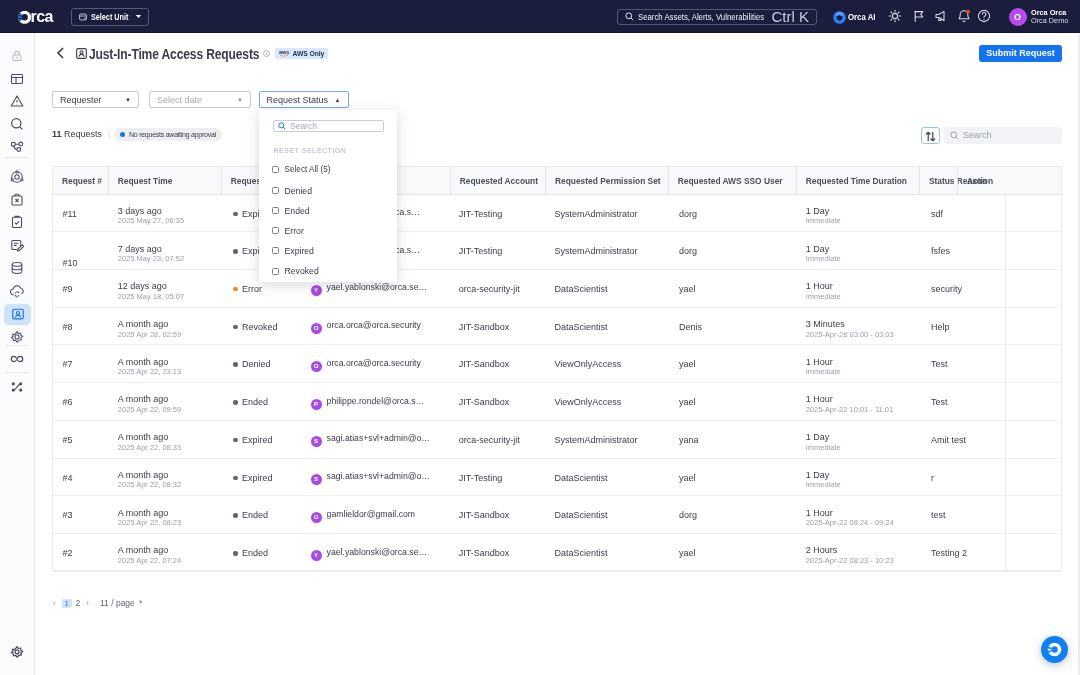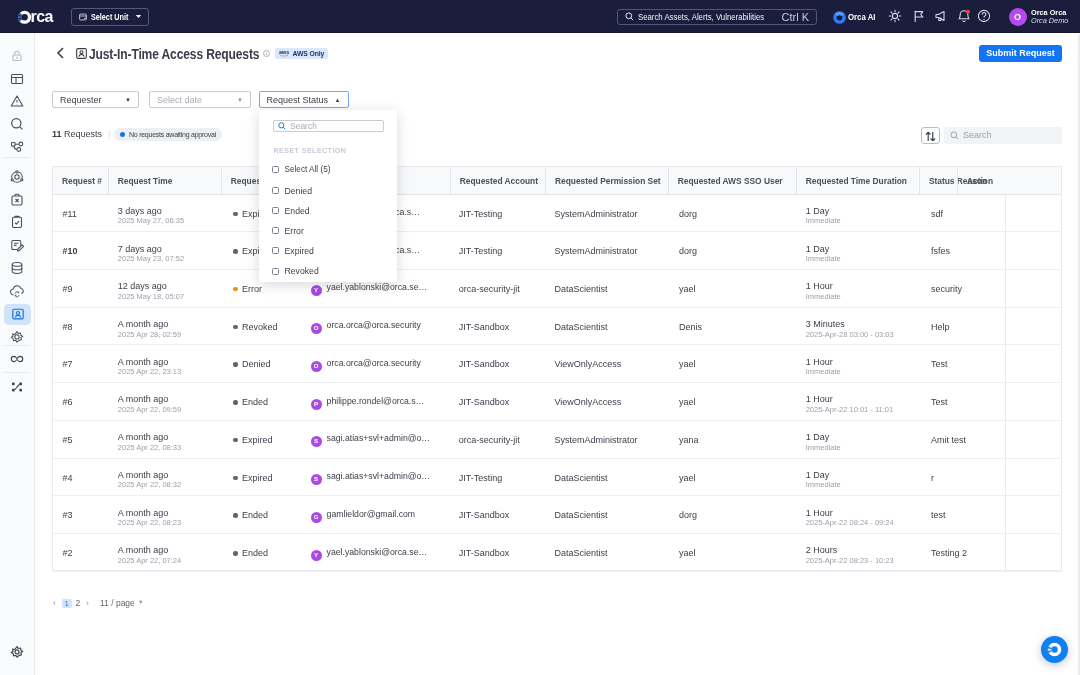--- a/index.html
+++ b/index.html
@@ -8,21 +8,21 @@
 .abs { position:absolute; }
 
 
 #topbar { position:absolute; left:0; top:0; width:1080px; height:33px; background:#1a1e3c; border-bottom:1px solid #13172e; }
 #logo { position:absolute; left:17px; top:6px; color:#fff; font-weight:bold; font-size:19px; letter-spacing:-0.5px; }
 #selunit { position:absolute; left:71px; top:7.5px; width:78px; height:18.5px; border:1px solid #535a78; border-radius:3px; color:#fff; font-size:8.5px; font-weight:bold; display:flex; align-items:center; }
 #topsearch { position:absolute; left:617px; top:8.5px; width:200px; height:16px; border:1px solid #50587a; border-radius:3px; color:#f0f2fa; font-size:9.5px; display:flex; align-items:center; }
 .ticon { position:absolute; top:9px; width:15px; height:15px; }
 #tavatar { position:absolute; left:1008.5px; top:7.5px; width:18px; height:18px; border-radius:50%; background:#b44af0; color:#fff; font-size:9px; font-weight:bold; text-align:center; line-height:18px; }
 #tname { position:absolute; left:1031px; top:9px; color:#fff; font-size:7.3px; font-weight:bold; line-height:7.5px; }
-#tname span { font-weight:normal; color:#d8dbe8;font-style:italic; }
+#tname span { font-weight:normal; color:#d8dbe8; }
 
 
 #sidebar { position:absolute; left:0; top:33px; width:35px; height:642px; background:#fafbfc; border-right:1px solid #e9eaee; }
 .sic { position:absolute; left:10px; width:14px; height:14px; }
 .sdiv { position:absolute; left:5px; width:24px; height:1px; background:#e7e8ec; }
 #sihl { position:absolute; left:4px; top:270.6px; width:27px; height:21px; background:#cfe3fa; border-radius:5px; }
 
 
 .h1t { position:absolute; left:89px; top:45px; font-size:15.5px; font-weight:bold; color:#3b3e48; letter-spacing:-0.2px; transform:scaleX(0.78); transform-origin:0 0; white-space:nowrap; }
 #awsbadge { position:absolute; left:275px; top:47.5px; height:11.5px; background:#d9e8fc; border-radius:2px; display:flex; align-items:center; padding:0 3.5px; font-size:6.8px; font-weight:bold; color:#1c2f55; letter-spacing:-0.1px; }
@@ -92,21 +92,21 @@
       </svg>
   </div>
   <div id="topsearch">
     <svg width="9" height="9" viewBox="0 0 10 10" style="margin:0 4px 0 7px">
         <g fill="none" stroke="#e8eaf4" stroke-width="1.1">
           <circle cx="4.2" cy="4.2" r="3.2"></circle>
           <path d="M6.6 6.6L9 9"></path>
         </g>
       </svg>
     <span style="transform:scaleX(0.82);transform-origin:0 50%;white-space:nowrap;">Search Assets, Alerts, Vulnerabilities</span>
-    <span style="position:absolute;right:7px;color:#c6cbdf;font-size:11px;">Ctrl K</span>
+    <span style="position:absolute;right:7px;color:#c6cbdf;font-size:15px;">Ctrl K</span>
   </div>
   <div class="ticon" style="left:833px;top:10px;width:13px;height:13px;">
     <svg width="13" height="13" viewBox="0 0 13 13">
         <circle cx="6.5" cy="6.5" r="4.6" fill="none" stroke="#2f7df6" stroke-width="3.4"></circle>
         <path d="M3.2 4 A4.6 4.6 0 0 1 9.8 4" fill="none" stroke="#5e98f7" stroke-width="3.4"></path>
       </svg>
   </div>
   <div style="position:absolute;left:848px;top:11px;color:#fff;font-size:9.5px;font-weight:bold;transform:scaleX(0.82);transform-origin:0 0;white-space:nowrap;">Orca AI</div>
   <div class="ticon" style="left:888px;">
     <svg width="14" height="14" viewBox="0 0 14 14">
@@ -363,21 +363,21 @@
         <div class="td" style="left:64.8px;top:11.3px;">3 days ago<div class="sub">2025 May 27, 06:35</div></div>
         <div class="td" style="left:180px;top:14px;"><span class="dot"></span>Expired</div>
         <div class="td" style="left:253.2px;top:12.5px;"><span class="ava">P</span><span class="email">philippe.rondel@orca.s…</span></div>
         <div class="td" style="left:405.8px;top:14px;">JIT-Testing</div>
         <div class="td" style="left:501.5px;top:14px;">SystemAdministrator</div>
         <div class="td" style="left:626px;top:14px;">dorg</div>
         <div class="td" style="left:752.7px;top:11.3px;">1 Day<div class="sub">Immediate</div></div>
         <div class="td" style="left:877.9px;top:14px;">sdf</div>
       </div>
 <div class="trow" style="top:65.24px;">
-        <div class="td" style="left:9.5px;top:14px;font-weight:bold;">#10</div>
+        <div class="td" style="left:9.5px;top:26px;">#10</div>
         <div class="td" style="left:64.8px;top:11.3px;">7 days ago<div class="sub">2025 May 23, 07:52</div></div>
         <div class="td" style="left:180px;top:14px;"><span class="dot"></span>Expired</div>
         <div class="td" style="left:253.2px;top:12.5px;"><span class="ava">P</span><span class="email">philippe.rondel@orca.s…</span></div>
         <div class="td" style="left:405.8px;top:14px;">JIT-Testing</div>
         <div class="td" style="left:501.5px;top:14px;">SystemAdministrator</div>
         <div class="td" style="left:626px;top:14px;">dorg</div>
         <div class="td" style="left:752.7px;top:11.3px;">1 Day<div class="sub">Immediate</div></div>
         <div class="td" style="left:877.9px;top:14px;">fsfes</div>
       </div>
 <div class="trow" style="top:102.98px;">

